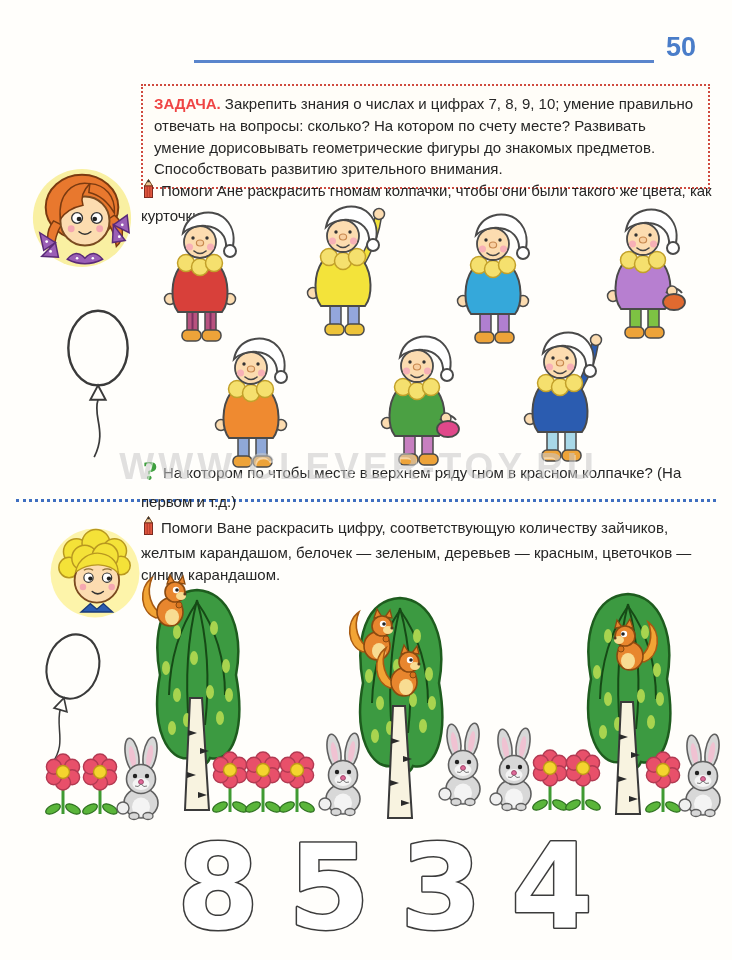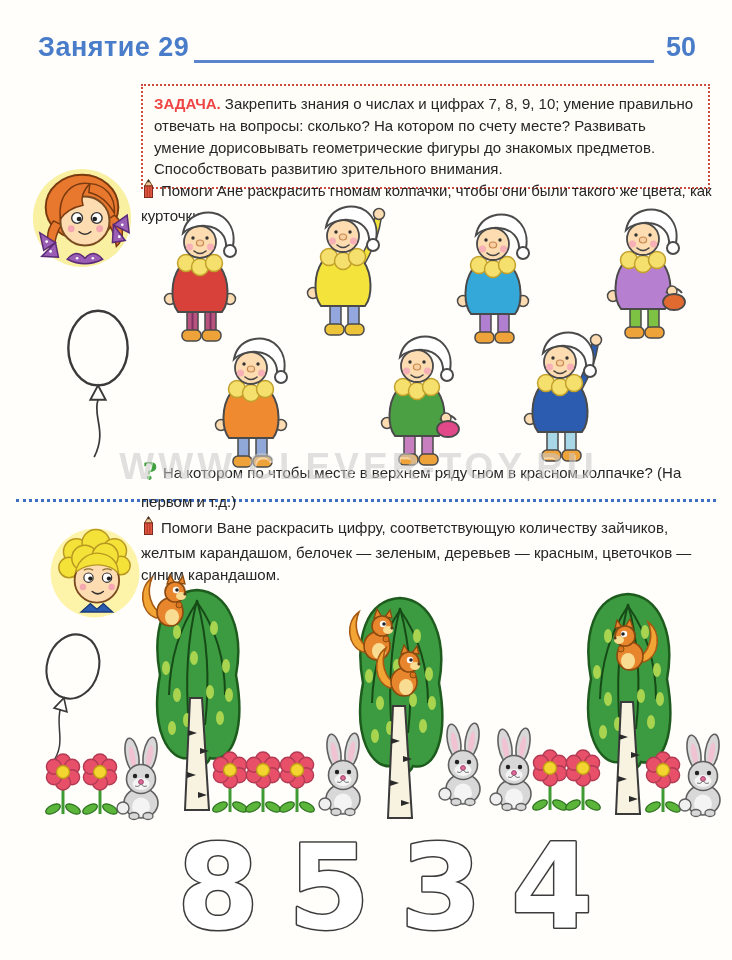--- a/index.html
+++ b/index.html
@@ -30,21 +30,20 @@
              letter-spacing:4px;color:#c9c9c9;opacity:.55;z-index:9;pointer-events:none;
              text-shadow:1px 2px 0 #ffffff;}
   .numbers{position:absolute;left:168px;top:828px;width:434px;height:122px;display:flex;justify-content:space-between;}
   .digit{width:100px;height:122px;}
 </style>
 </head>
 <body>
 
 <div class="page">
 
-  <div class="title">Занятие 29</div>
   <div class="hline"></div>
   <div class="pagenum">50</div>
 
   <div class="task-box" id="taskbox"><span class="label">ЗАДАЧА.</span><span class=""> Закрепить знания о </span><span class="it">числах</span><span class=""> и </span><span class="it">цифрах 7, 8, 9, 10;</span><span class=""> умение правильно отвечать на вопросы: </span><span class="it">сколько? На котором по счету месте?</span><span class=""> Развивать умение дорисовывать геометрические фигуры до знакомых предметов. Способствовать развитию зрительного внимания.</span></div>
 
   <div class="avatar" id="girl">
     <svg viewBox="0 0 110 110" width="108" height="108">
       <circle cx="55" cy="55" r="50" fill="#f9f0a2"></circle>
       <ellipse cx="55" cy="44" rx="37" ry="33" fill="#e8782e" stroke="#7a3a10" stroke-width="2"></ellipse>
       <path d="M88,52 C98,60 99,76 90,84 C88,72 84,62 79,58 Z" fill="#e8782e" stroke="#7a3a10" stroke-width="1.5"></path>

